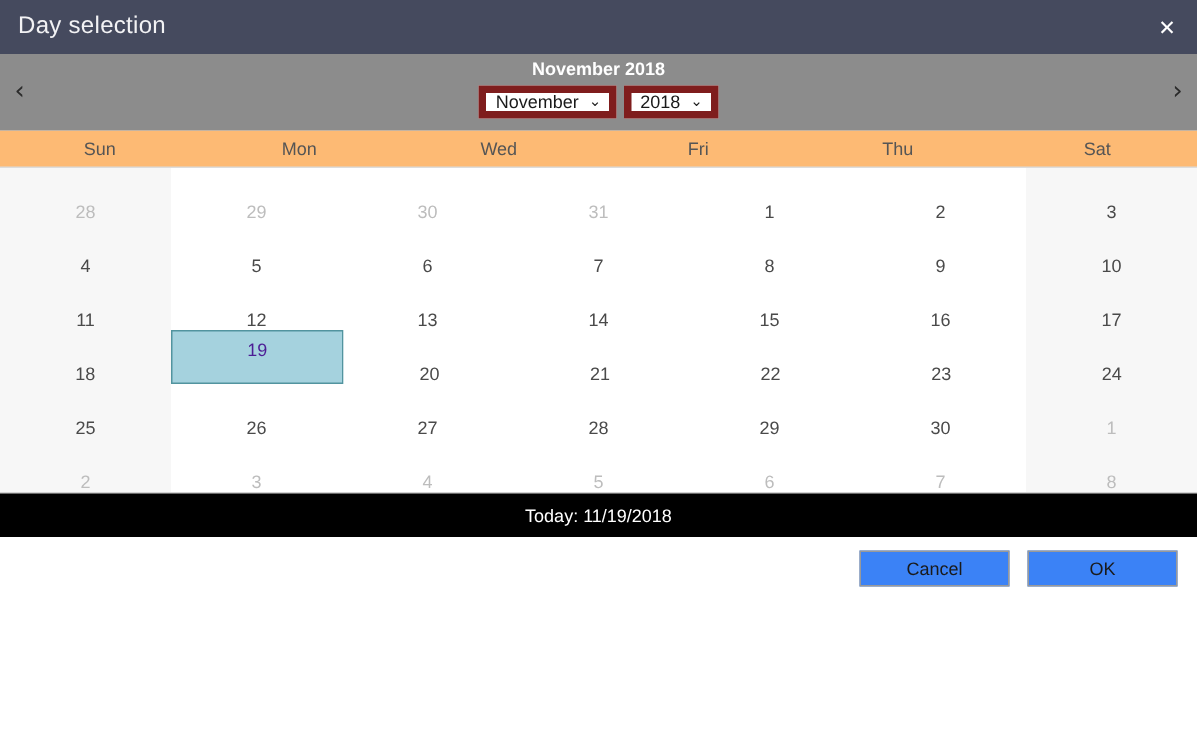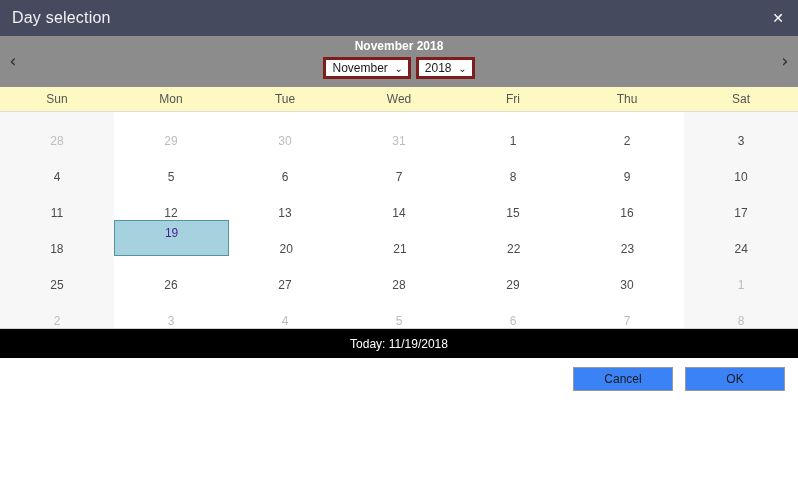--- a/index.html
+++ b/index.html
@@ -90,21 +90,21 @@
     font-weight: bold;
     line-height: 15px;
     margin-bottom: 3px;
   }
   .nav-selects {
     display: flex;
     gap: 5px;
   }
   .nav-select {
     background: #ffffff;
-    border: 3px solid #7f1d1d;
+    border: 5px solid #7f1d1d;
     color: #1a1a1a;
     font-size: 12px;
     font-family: "Liberation Sans", sans-serif;
     height: 22px;
     padding: 0 20px 0 6px;
     box-sizing: border-box;
     cursor: pointer;
     position: relative;
     display: flex;
     align-items: center;
@@ -117,21 +117,21 @@
     transform: translateY(-50%);
     font-size: 10px;
     color: #1a1a1a;
     font-family: "DejaVu Sans", sans-serif;
   }
 
   
   .weekdays {
     height: 25px;
     min-height: 25px;
-    background: #fef9c3;
+    background: #fdba74;
     display: flex;
     border-bottom: 1px solid #dcdcdc;
     box-sizing: border-box;
   }
   .weekday {
     flex: 1;
     display: flex;
     align-items: center;
     justify-content: center;
     font-size: 12px;
@@ -243,21 +243,20 @@
           <span class="chev">⌄</span>
         </div>
       </div>
     </div>
     <div class="nav-arrow">›</div>
   </div>
 
   <div class="weekdays" id="weekday-row">
       <div class="weekday">Sun</div>
       <div class="weekday">Mon</div>
-      <div class="weekday">Tue</div>
       <div class="weekday">Wed</div>
       <div class="weekday">Fri</div>
       <div class="weekday">Thu</div>
       <div class="weekday">Sat</div>
     </div>
 
   <div class="grid" id="calendar-grid">
       <div class="week">
         <div class="day weekend other-month">28</div>
         <div class="day other-month">29</div>

